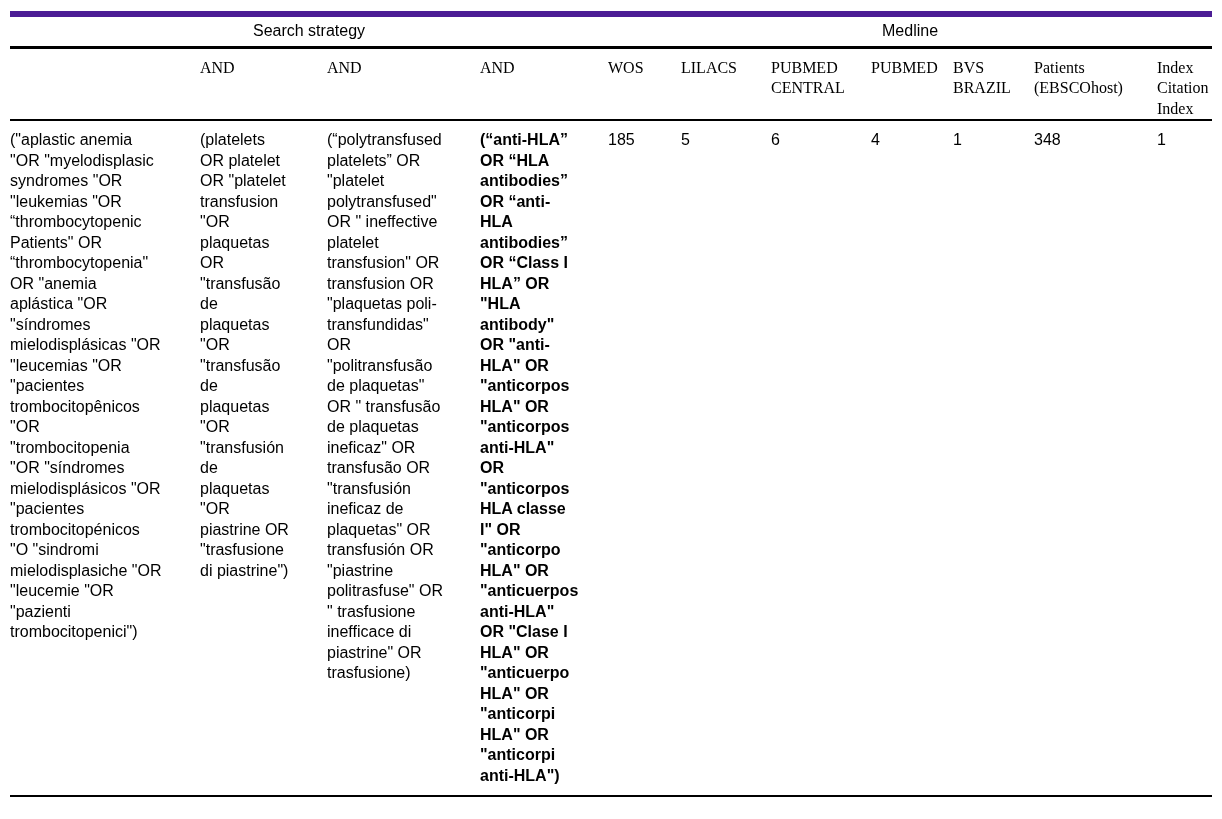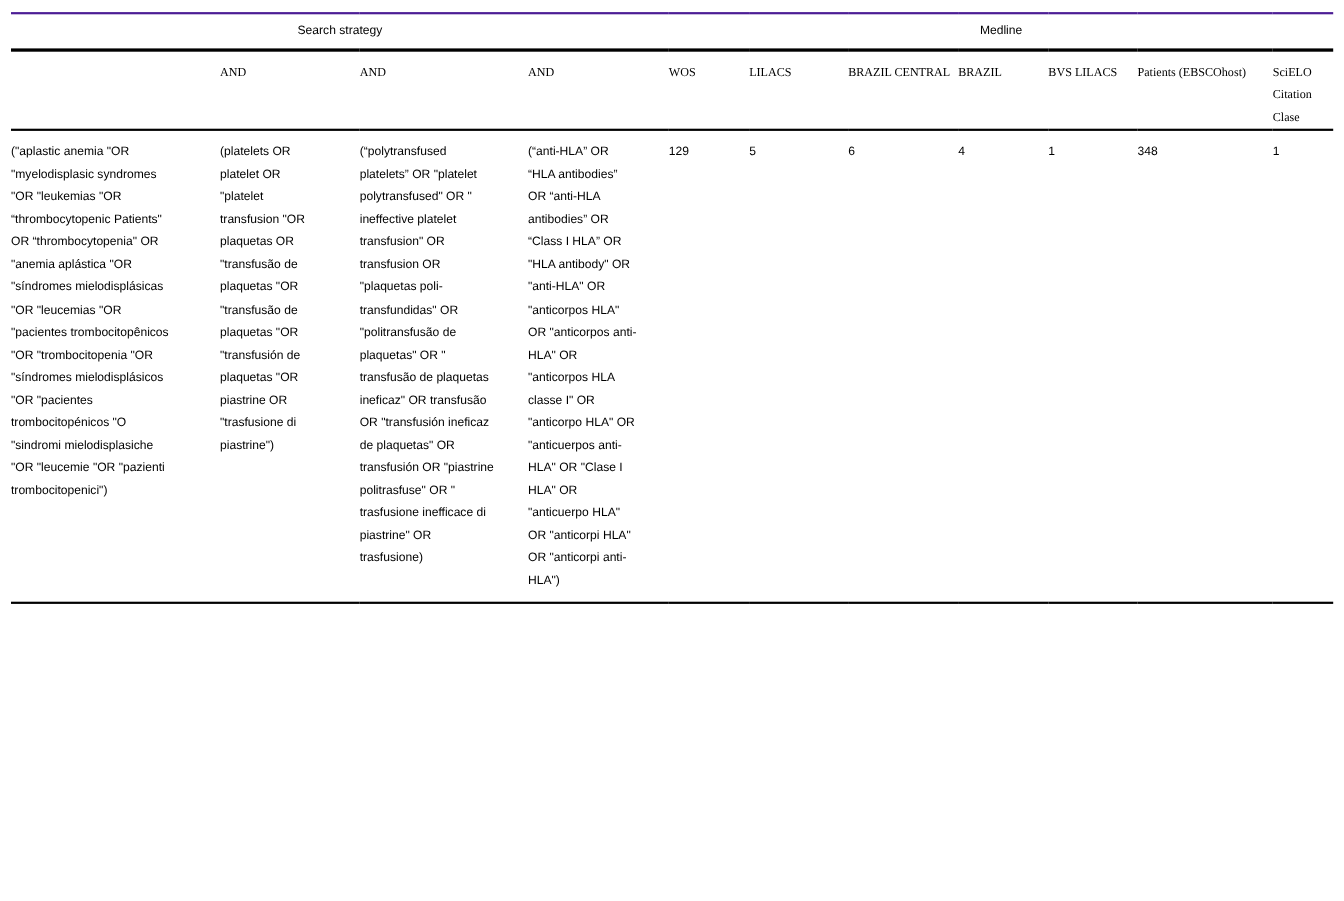--- a/index.html
+++ b/index.html
@@ -11,23 +11,23 @@
     height: 819px;
     font-family: "Liberation Sans", "DejaVu Sans", sans-serif;
     color: #000000;
     overflow: hidden;
   }
   table.paper-table {
     table-layout: fixed;
     border-collapse: collapse;
     margin: 11px 10px 0 10px;
     width: 1202px;
-    border-top: 2px solid #4c1d95;
+    border-top: 6px solid #4c1d95;
     border-bottom: 2px solid #000;
-    font-size: 11px;
+    font-size: 16px;
     line-height: 20.5px;
   }
   tr.group-row td {
     border-bottom: 3px solid #000;
     height: 33px;
     text-align: center;
     vertical-align: middle;
     padding: 0;
     font-weight: normal;
   }
@@ -39,21 +39,21 @@
     font-family: Liberation Serif, serif;
   }
   tr.data-row td {
     vertical-align: top;
     padding: 9px 0 9px 0;
   }
   td.first { padding-left: 10px; }
   .w1 { max-width: 152px; }
   .w2 { max-width: 90px; }
   .w3 { max-width: 122px; }
-  .w4 { max-width: 100px; }
+  .w4 { max-width: 100px; font-weight: bold; }
   .term { word-wrap: normal; }
 </style>
 </head>
 <body>
 
 <table class="paper-table">
   <colgroup>
     <col style="width:190px">
       <col style="width:127px">
       <col style="width:153px">
@@ -73,41 +73,41 @@
     <td colspan="7">Medline</td>
   </tr>
 
   <tr class="head-row">
     <td class="first"></td>
     <td>AND</td>
     <td>AND</td>
     <td>AND</td>
     <td>WOS</td>
     <td>LILACS</td>
-    <td>BRAZIL CENTRAL</td>
-    <td>BRAZIL</td>
-    <td>BVS LILACS</td>
+    <td>PUBMED CENTRAL</td>
+    <td>PUBMED</td>
+    <td>BVS BRAZIL</td>
     <td>Patients (EBSCOhost)</td>
-    <td>SciELO Citation Clase</td>
+    <td>Index Citation Index</td>
   </tr>
 
   <tr class="data-row">
     <td class="first">
       <div class="term w1">("aplastic anemia "OR "myelodisplasic syndromes "OR "leukemias "OR “thrombocytopenic Patients" OR “thrombocytopenia" OR "anemia aplástica "OR "síndromes mielodisplásicas "OR "leucemias "OR "pacientes trombocitopênicos "OR "trombocitopenia "OR "síndromes mielodisplásicos "OR "pacientes trombocitopénicos "O "sindromi mielodisplasiche "OR "leucemie "OR "pazienti trombocitopenici")</div>
     </td>
     <td>
       <div class="term w2">(platelets OR platelet OR "platelet transfusion "OR plaquetas OR "transfusão de plaquetas "OR "transfusão de plaquetas "OR "transfusión de plaquetas "OR piastrine OR "trasfusione di piastrine")</div>
     </td>
     <td>
       <div class="term w3">(“polytransfused platelets” OR "platelet polytransfused" OR " ineffective platelet transfusion" OR transfusion OR "plaquetas poli-transfundidas" OR "politransfusão de plaquetas" OR " transfusão de plaquetas ineficaz" OR transfusão OR "transfusión ineficaz de plaquetas" OR transfusión OR "piastrine politrasfuse" OR " trasfusione inefficace di piastrine" OR trasfusione)</div>
     </td>
     <td>
       <div class="term w4">(“anti-HLA” OR “HLA antibodies” OR “anti-HLA antibodies” OR “Class I HLA” OR "HLA antibody" OR "anti-HLA" OR "anticorpos HLA" OR "anticorpos anti-HLA" OR "anticorpos HLA classe I" OR "anticorpo HLA" OR "anticuerpos anti-HLA" OR "Clase I HLA" OR "anticuerpo HLA" OR "anticorpi HLA" OR "anticorpi anti-HLA")</div>
     </td>
-    <td>129</td>
+    <td>185</td>
     <td>5</td>
     <td>6</td>
     <td>4</td>
     <td>1</td>
     <td>348</td>
     <td>1</td>
   </tr>
 </tbody>
   </table>
 

